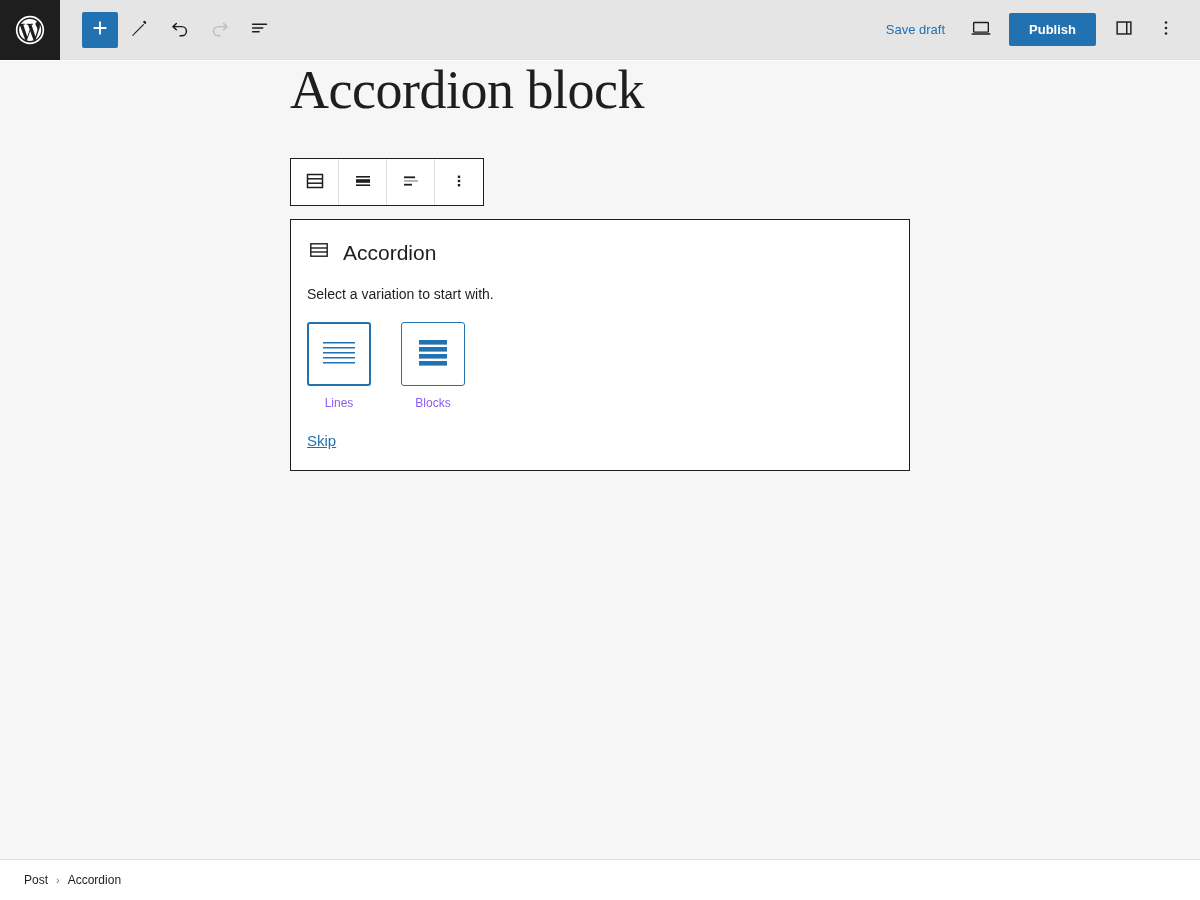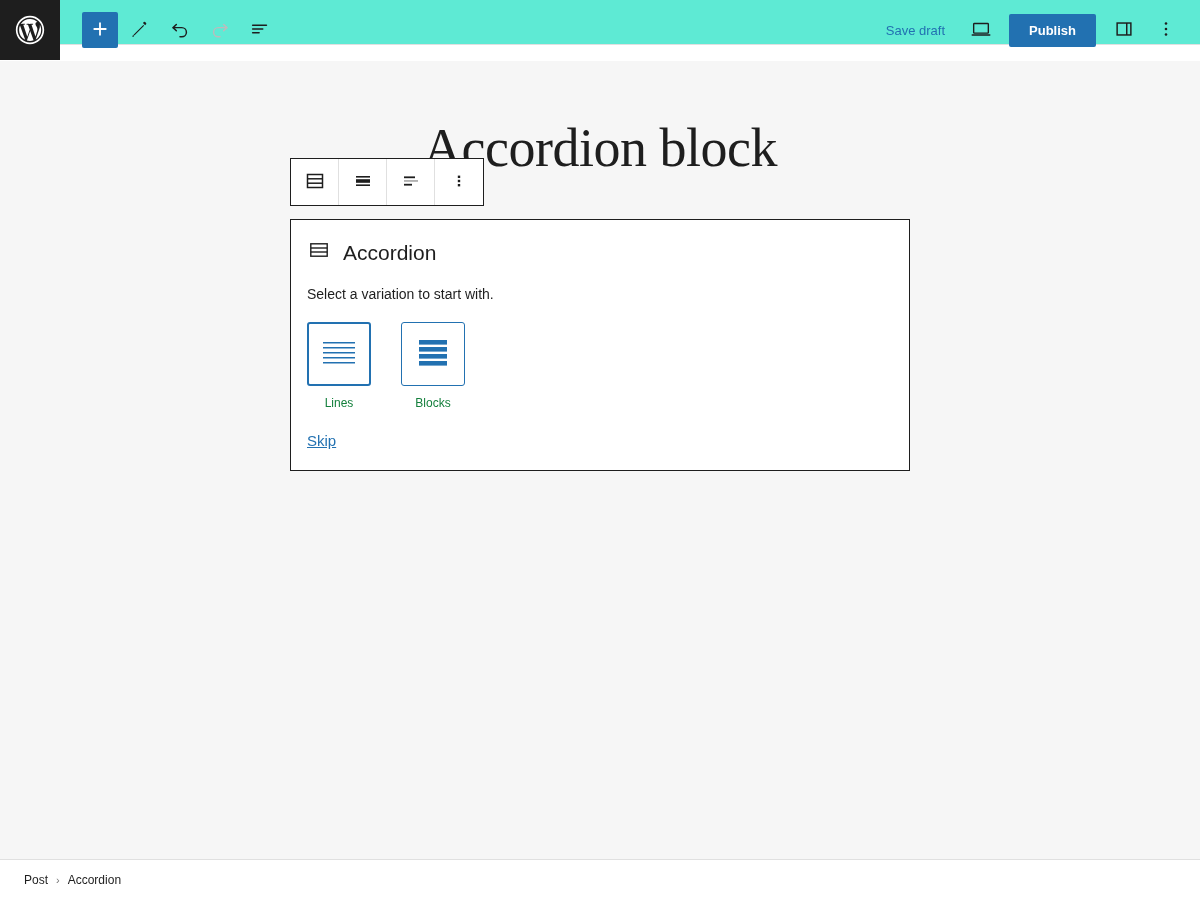--- a/index.html
+++ b/index.html
@@ -9,24 +9,25 @@
     overflow: hidden;
     background: #ffffff;
     font-family: "Liberation Sans", sans-serif;
     -webkit-font-smoothing: antialiased;
   }
 
   
   .editor-header {
     position: absolute;
     top: 0; left: 0;
-    width: 1200px; height: 45px;
-    background: #5eead4;
+    width: 1200px; height: 60px;
+    background: #e5e5e5;
     border-bottom: 1px solid #e0e0e0;
     display: flex;
+    align-items: center;
   }
   .wp-logo-box {
     width: 60px; height: 60px;
     background: #1e1e1e;
     display: flex;
     align-items: center;
     justify-content: center;
     flex: none;
   }
   .wp-logo-box svg { display: block; }
@@ -101,29 +102,27 @@
   }
   .content-column {
     position: absolute;
     left: 290px;
     top: 0;
     width: 620px;
   }
 
   .post-title {
     margin: 0;
-    padding-top: 58px;
     font-family: "Liberation Serif", serif;
     font-size: 54px;
     line-height: 1.1;
     font-weight: 400;
     color: #1e1e1e;
     letter-spacing: -0.5px;
     white-space: nowrap;
-    text-align: center;
   }
 
   
   .block-toolbar {
     position: absolute;
     left: 290px;
     top: 97px;
     height: 48px;
     display: flex;
     align-items: stretch;
@@ -197,21 +196,21 @@
   .variation-tile.is-selected {
     border: 2px solid #2271b1;
   }
   .variation-tile.is-plain {
     border: 1px solid #2271b1;
   }
   .variation-label {
     margin-top: 10px;
     font-family: "Liberation Sans", sans-serif;
     font-size: 12px;
-    color: #15803d;
+    color: #8b5cf6;
     text-align: center;
     white-space: nowrap;
   }
   .skip-link {
     font-family: "Liberation Sans", sans-serif;
     font-size: 15px;
     color: #2271b1;
     text-decoration: underline;
     cursor: pointer;
     display: inline-block;

